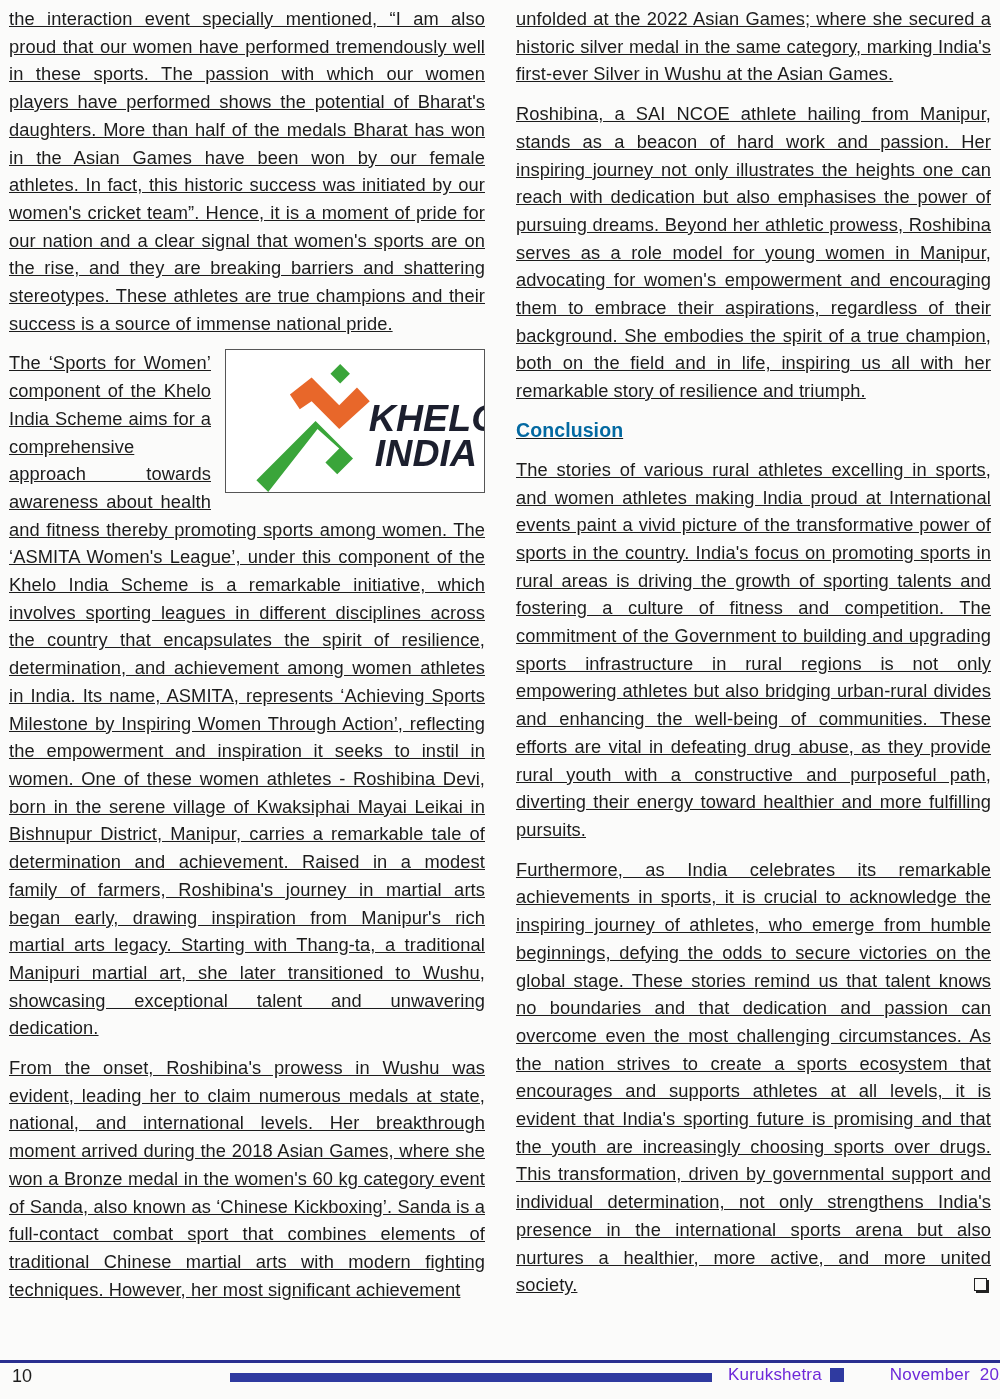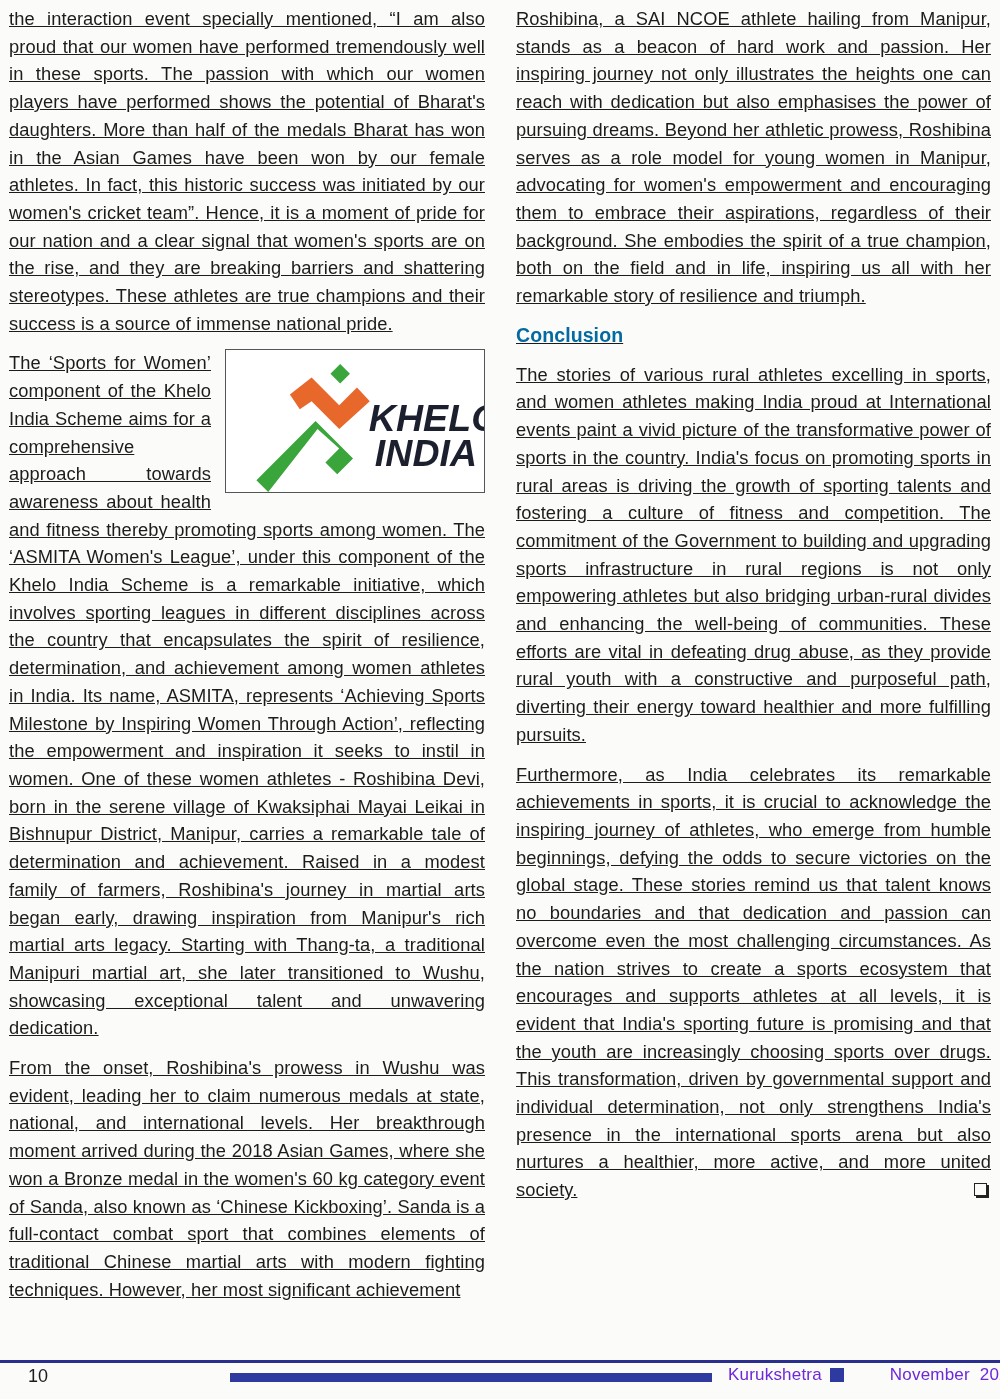--- a/index.html
+++ b/index.html
@@ -56,21 +56,21 @@
     .footer-rule {
       position: absolute;
       left: 0;
       top: 1360px;
       width: 1000px;
       height: 3px;
       background: #2a2f8f;
     }
     .footer-page {
       position: absolute;
-      left: 28px;
+      left: 12px;
       top: 1366px;
       font-size: 18px;
       color: #1c1c1c;
     }
     .footer-bar {
       position: absolute;
       left: 230px;
       top: 1373px;
       width: 482px;
       height: 9px;
@@ -109,20 +109,21 @@
         <text x="150" y="118" font-family="Liberation Sans, sans-serif" font-weight="bold" font-style="italic" font-size="38" fill="#1c1f2e">INDIA</text>
       </svg>
     </div>
     <span>The ‘Sports for Women’ component of the Khelo India Scheme aims for a comprehensive approach towards awareness about health and fitness thereby promoting sports among women. The ‘ASMITA Women's League’, under this component of the Khelo India Scheme is a remarkable initiative, which involves sporting leagues in different disciplines across the country that encapsulates the spirit of resilience, determination, and achievement among women athletes in India. Its name, ASMITA, represents ‘Achieving Sports Milestone by Inspiring Women Through Action’, reflecting the empowerment and inspiration it seeks to instil in women. One of these women athletes - Roshibina Devi, born in the serene village of Kwaksiphai Mayai Leikai in Bishnupur District, Manipur, carries a remarkable tale of determination and achievement. Raised in a modest family of farmers, Roshibina's journey in martial arts began early, drawing inspiration from Manipur's rich martial arts legacy. Starting with Thang-ta, a traditional Manipuri martial art, she later transitioned to Wushu, showcasing exceptional talent and unwavering dedication.</span>
   </div>
 
   <p class="para">From the onset, Roshibina's prowess in Wushu was evident, leading her to claim numerous medals at state, national, and international levels. Her breakthrough moment arrived during the 2018 Asian Games, where she won a Bronze medal in the women's 60 kg category event of Sanda, also known as ‘Chinese Kickboxing’. Sanda is a full-contact combat sport that combines elements of traditional Chinese martial arts with modern fighting techniques. However, her most significant achievement</p>
 </div>
 
 <div class="col col-right">
+  <p class="para">unfolded at the 2022 Asian Games; where she secured a historic silver medal in the same category, marking India's first-ever Silver in Wushu at the Asian Games.</p>
   <p class="para">Roshibina, a SAI NCOE athlete hailing from Manipur, stands as a beacon of hard work and passion. Her inspiring journey not only illustrates the heights one can reach with dedication but also emphasises the power of pursuing dreams. Beyond her athletic prowess, Roshibina serves as a role model for young women in Manipur, advocating for women's empowerment and encouraging them to embrace their aspirations, regardless of their background. She embodies the spirit of a true champion, both on the field and in life, inspiring us all with her remarkable story of resilience and triumph.</p>
   <h2 class="heading">Conclusion</h2>
   <p class="para">The stories of various rural athletes excelling in sports, and women athletes making India proud at International events paint a vivid picture of the transformative power of sports in the country. India's focus on promoting sports in rural areas is driving the growth of sporting talents and fostering a culture of fitness and competition. The commitment of the Government to building and upgrading sports infrastructure in rural regions is not only empowering athletes but also bridging urban-rural divides and enhancing the well-being of communities. These efforts are vital in defeating drug abuse, as they provide rural youth with a constructive and purposeful path, diverting their energy toward healthier and more fulfilling pursuits.</p>
   <p class="para">
     <span>Furthermore, as India celebrates its remarkable achievements in sports, it is crucial to acknowledge the inspiring journey of athletes, who emerge from humble beginnings, defying the odds to secure victories on the global stage. These stories remind us that talent knows no boundaries and that dedication and passion can overcome even the most challenging circumstances. As the nation strives to create a sports ecosystem that encourages and supports athletes at all levels, it is evident that India's sporting future is promising and that the youth are increasingly choosing sports over drugs. This transformation, driven by governmental support and individual determination, not only strengthens India's presence in the international sports arena but also nurtures a healthier, more active, and more united society.</span>
     <span class="end-mark"></span>
   </p>
 </div>
 
 <div class="footer-rule"></div>

